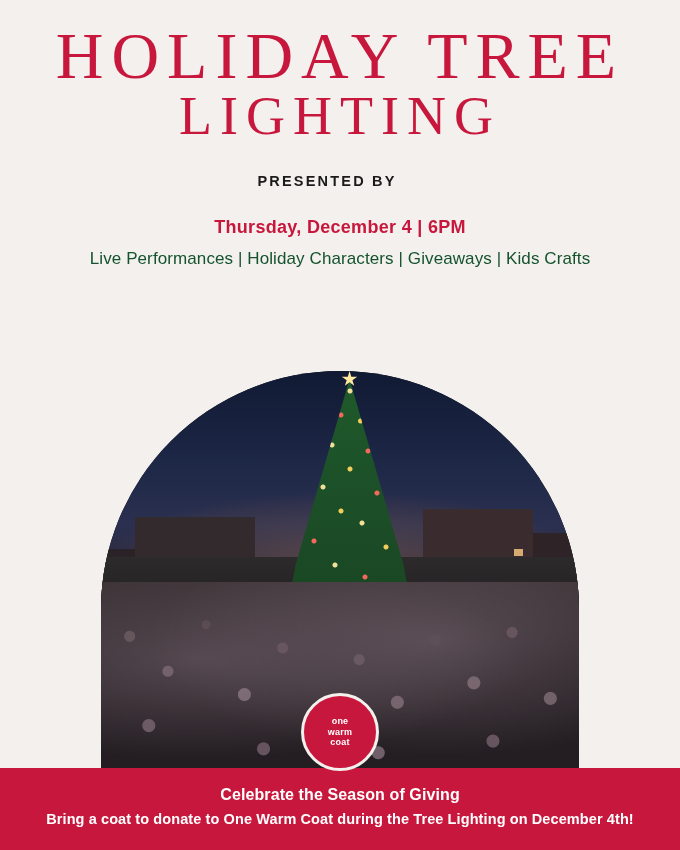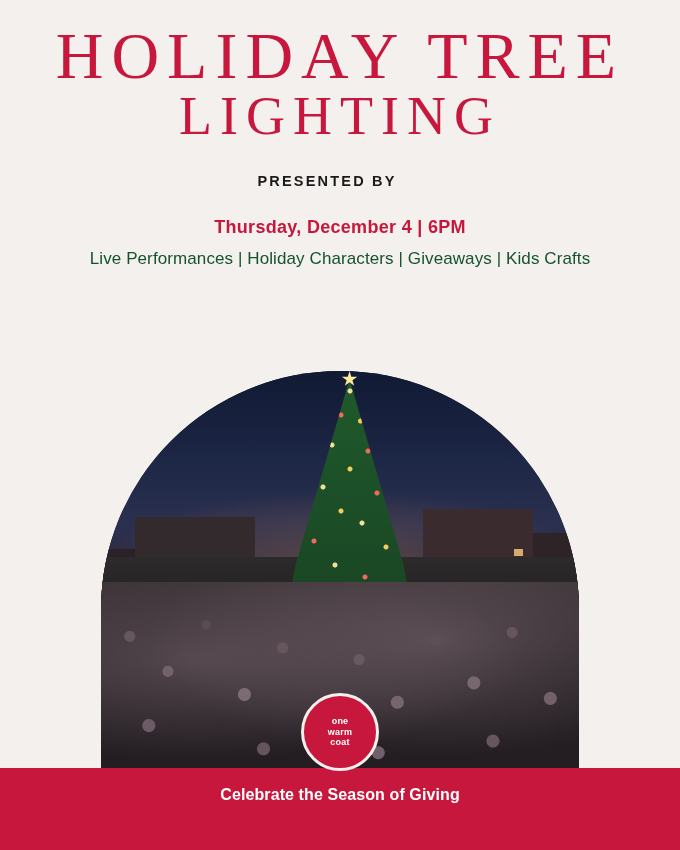--- a/index.html
+++ b/index.html
@@ -378,15 +378,16 @@
   <div class="owc-badge">
     <div class="owc-inner">
       <div>one</div>
       <div>warm</div>
       <div>coat</div>
     </div>
   </div>
 
   <div class="footer">
     <div class="footer-title">Celebrate the Season of Giving</div>
+    <div class="footer-sub">Bring a coat to donate to One Warm Coat during the Tree Lighting on December 4th!</div>
   </div>
 
 </div>
 
 </body></html>

